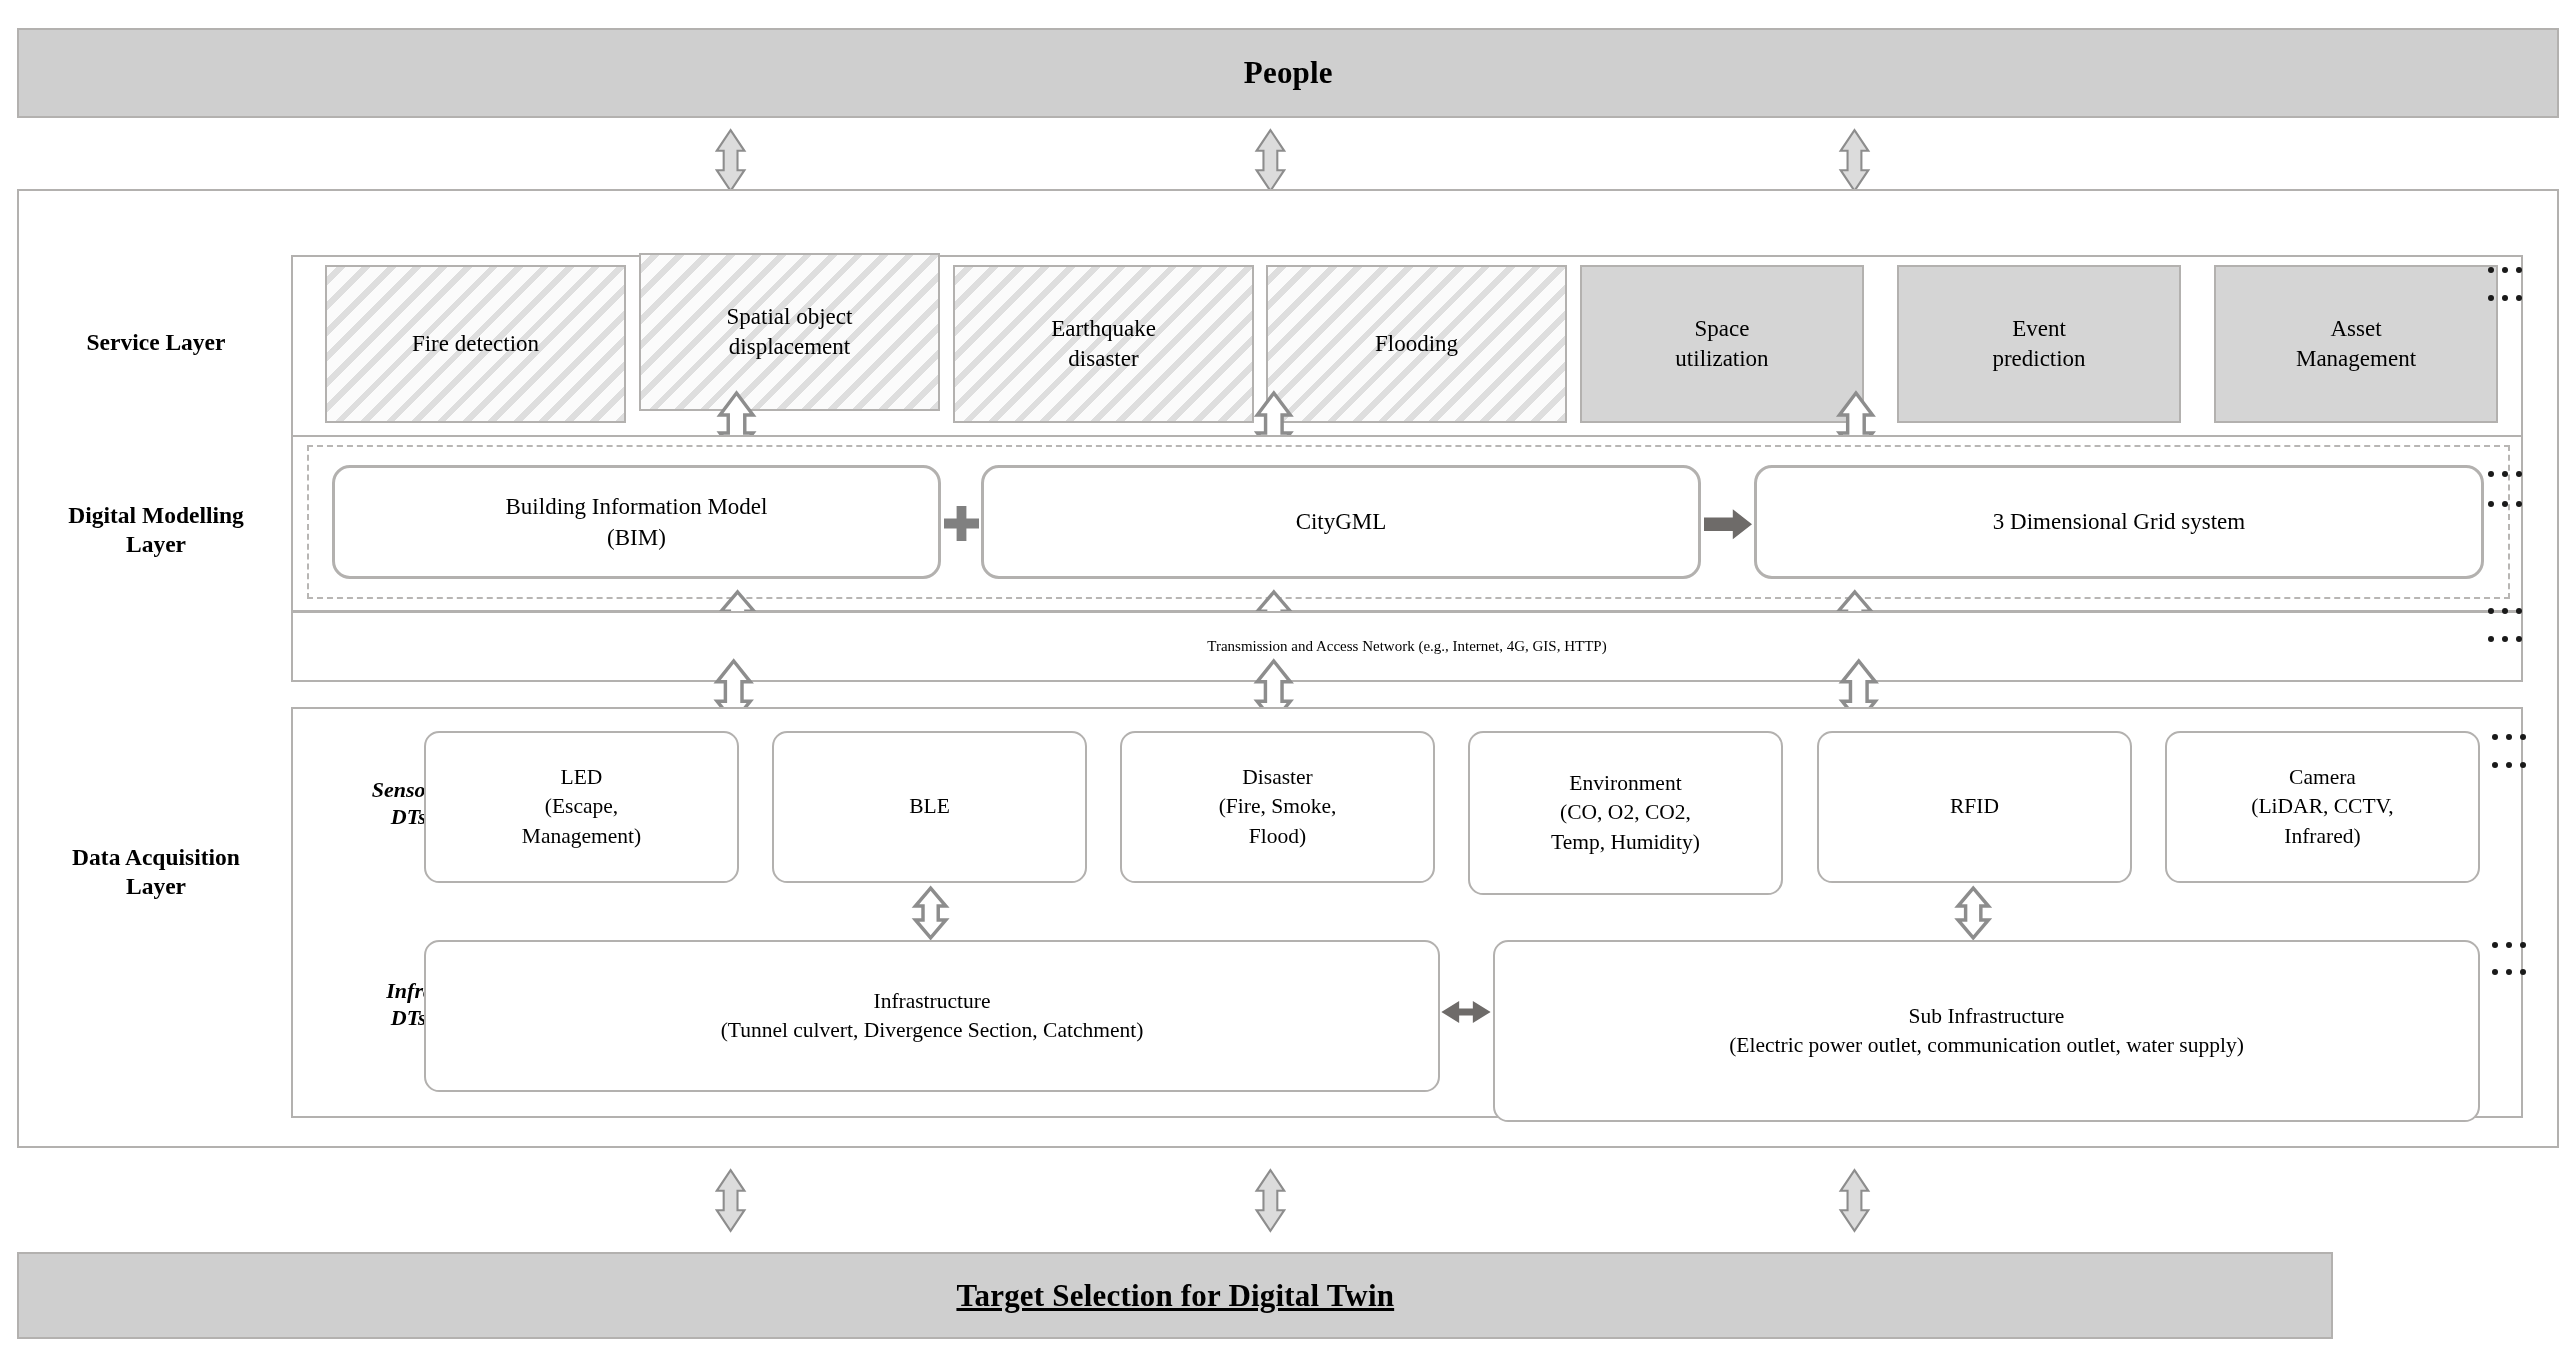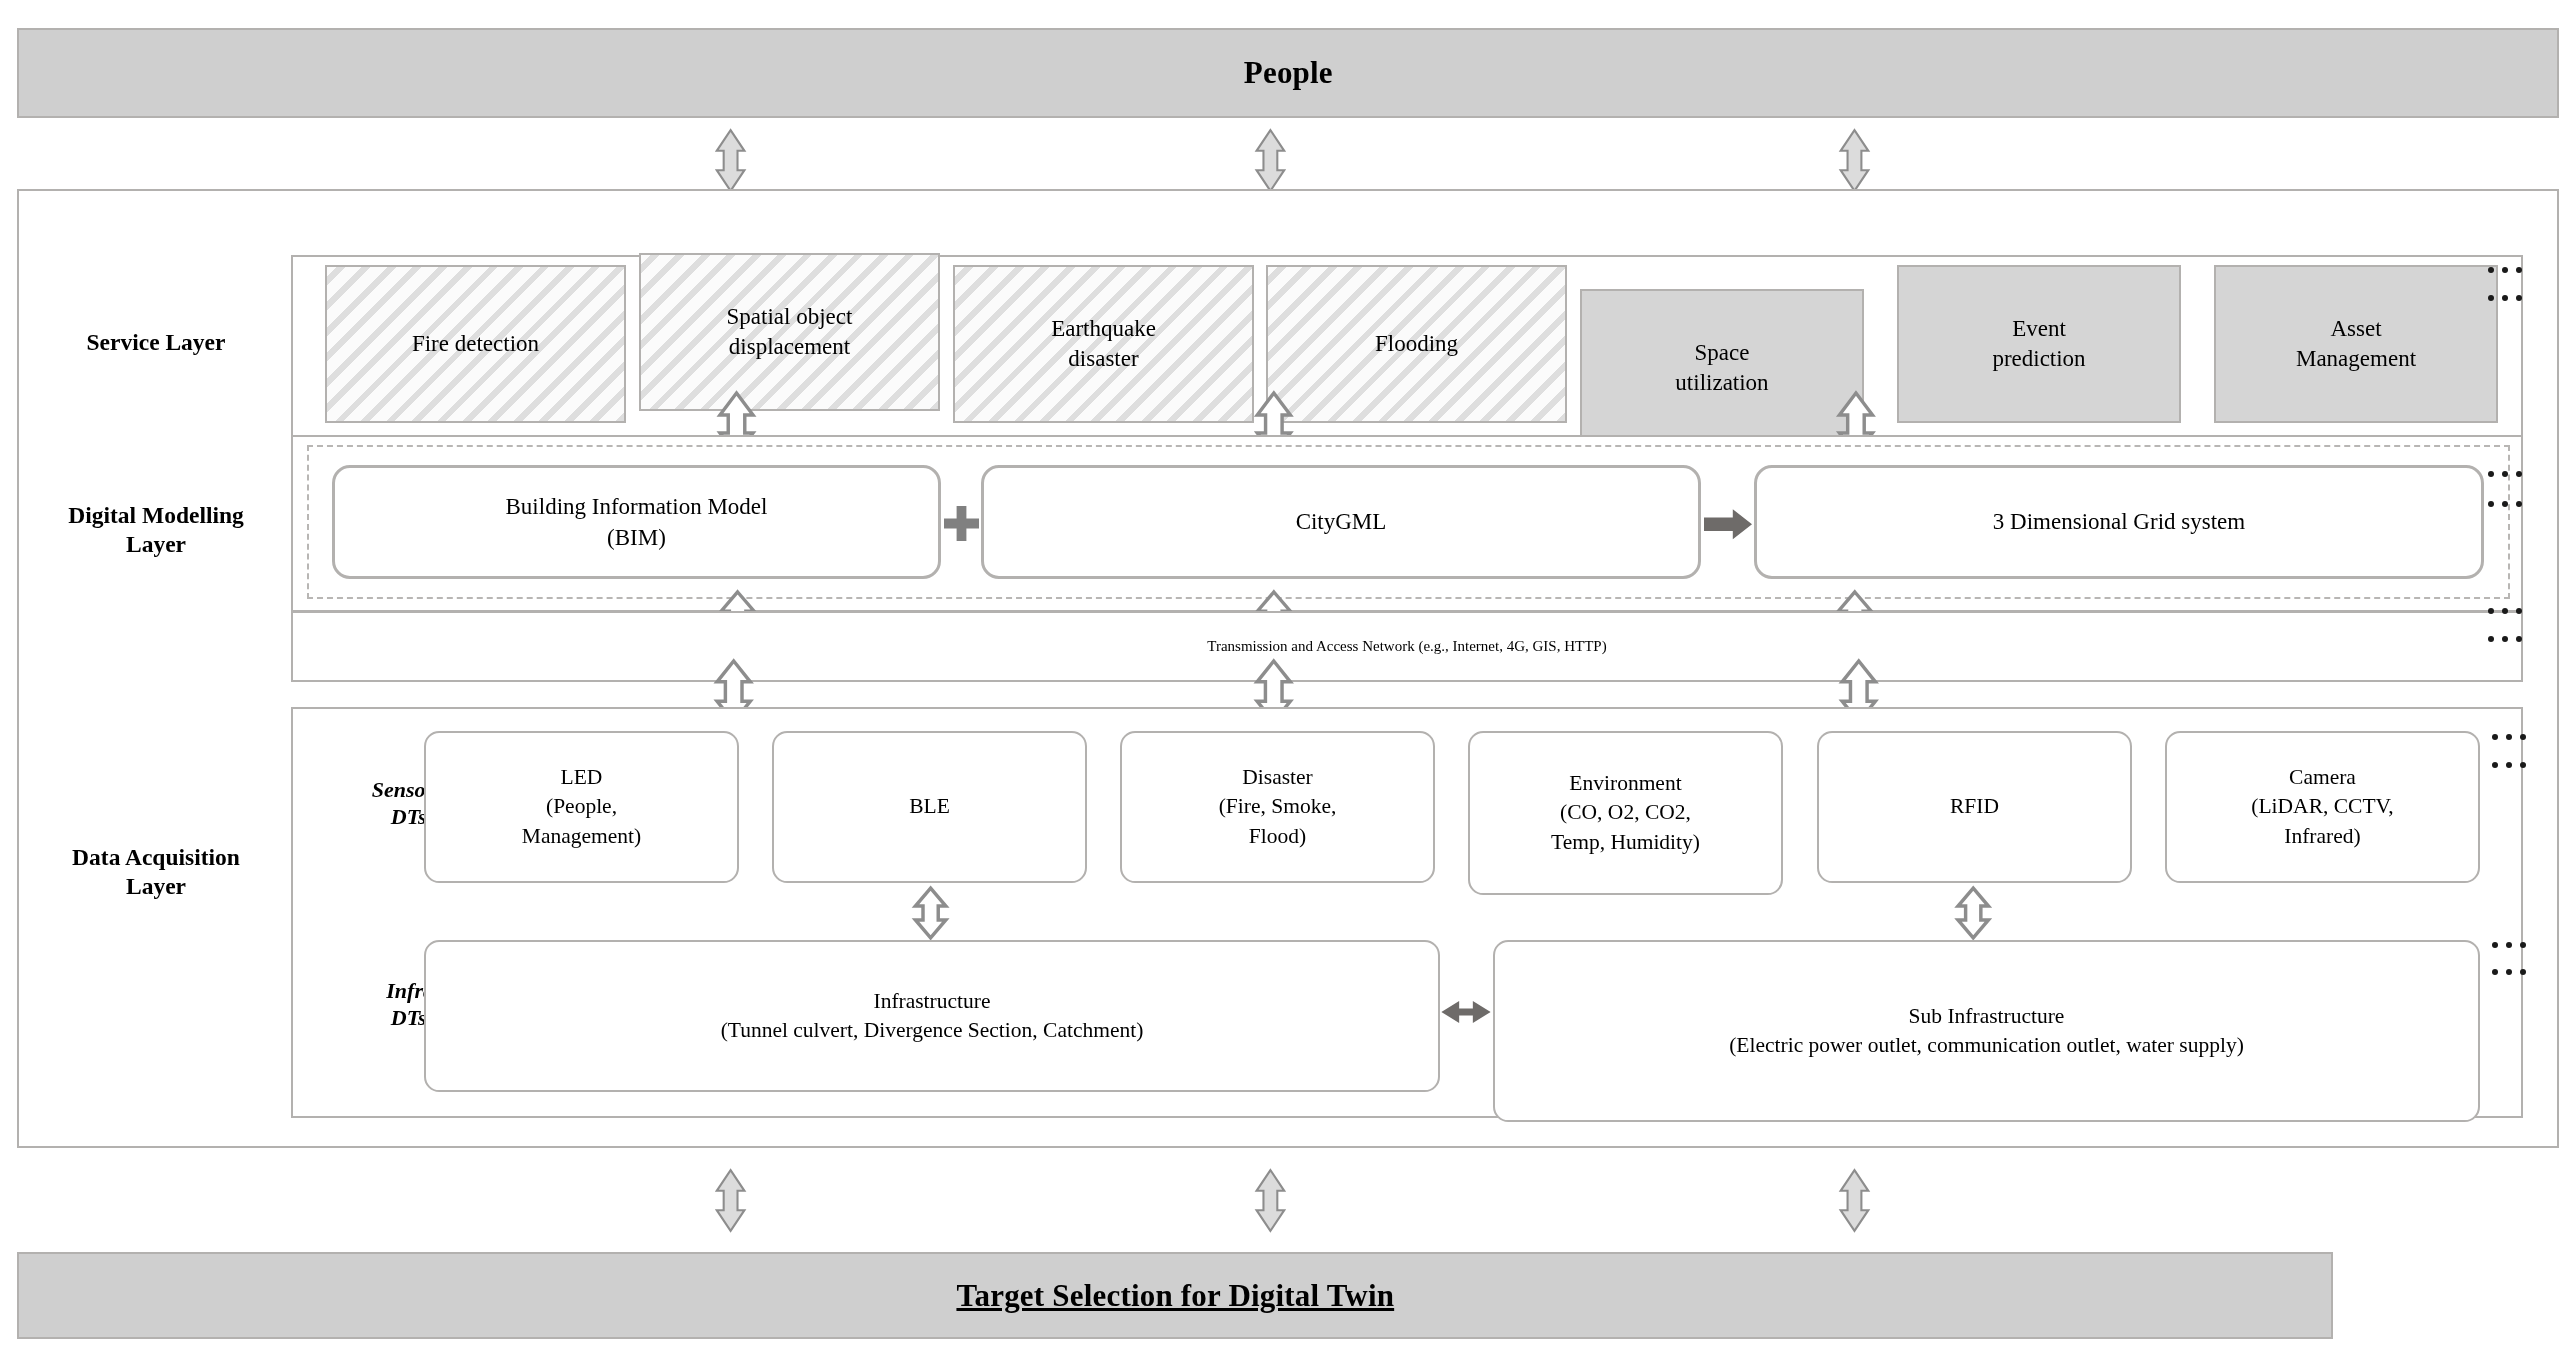--- a/index.html
+++ b/index.html
@@ -111,21 +111,21 @@
   <span style="white-space:pre-line;">Spatial object
 displacement</span>
 </div>
 <div class="abs svc hatched" style="left:953px;top:265px;width:301px;height:158px;">
   <span style="white-space:pre-line;">Earthquake
 disaster</span>
 </div>
 <div class="abs svc hatched" style="left:1266px;top:265px;width:301px;height:158px;">
   <span style="white-space:pre-line;">Flooding</span>
 </div>
-<div class="abs svc solid" style="left:1580px;top:265px;width:284px;height:158px;margin-top:24px;">
+<div class="abs svc solid" style="left:1580px;top:265px;width:284px;height:158px;">
   <span style="white-space:pre-line;">Space
 utilization</span>
 </div>
 <div class="abs svc solid" style="left:1897px;top:265px;width:284px;height:158px;">
   <span style="white-space:pre-line;">Event
 prediction</span>
 </div>
 <div class="abs svc solid" style="left:2214px;top:265px;width:284px;height:158px;">
   <span style="white-space:pre-line;">Asset
 Management</span>
@@ -219,21 +219,21 @@
 
 <div class="abs panel" style="left:291px;top:707px;width:2232px;height:411px;"></div>
 
 <div class="abs dt-label" style="left:302px;top:765px;width:132px;height:76px;">
   <span>Sensor</span>
   <span>DTs:</span>
 </div>
 
 <div class="abs rbox small" style="left:424px;top:731px;width:315px;height:152px;">
   <span style="white-space:pre-line;">LED
-(People,
+(Escape,
 Management)</span>
 </div>
 <div class="abs rbox small" style="left:772px;top:731px;width:315px;height:152px;">
   <span style="white-space:pre-line;">BLE</span>
 </div>
 <div class="abs rbox small" style="left:1120px;top:731px;width:315px;height:152px;">
   <span style="white-space:pre-line;">Disaster
 (Fire, Smoke,
 Flood)</span>
 </div>

